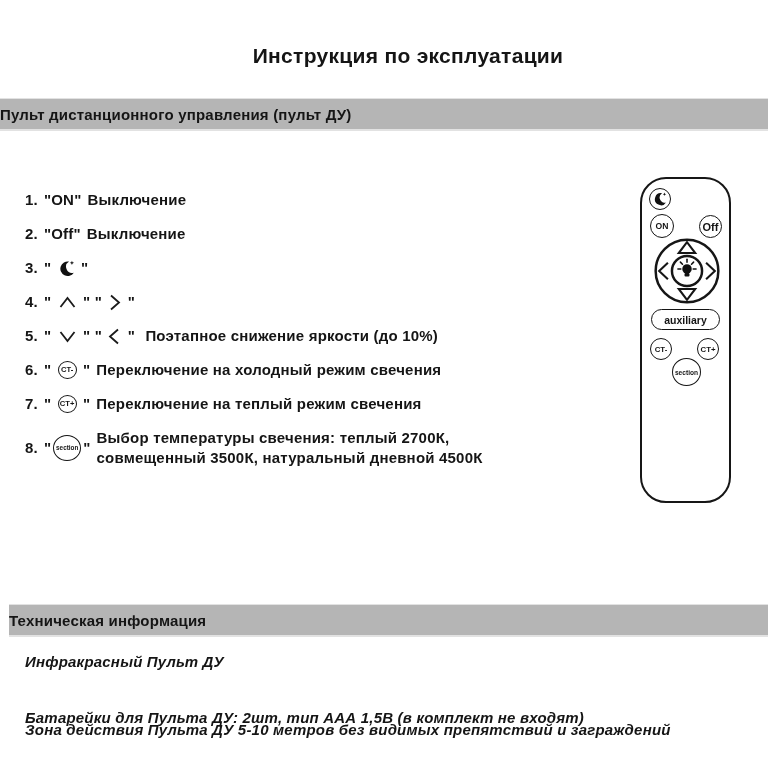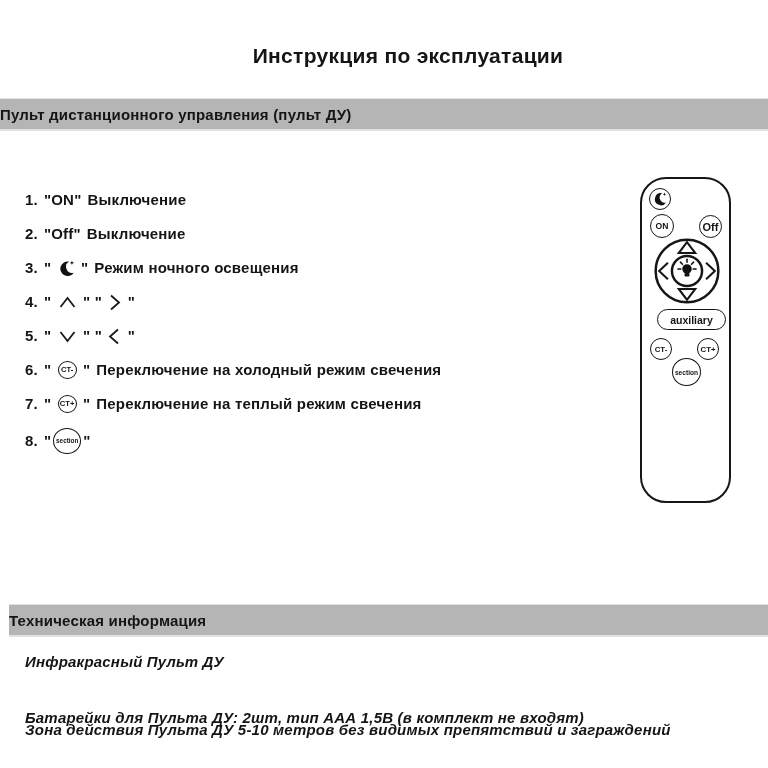--- a/index.html
+++ b/index.html
@@ -55,21 +55,21 @@
   .rc-btn {
     position:absolute; border:1.6px solid #141414; border-radius:50%;
     display:flex; align-items:center; justify-content:center;
     font-weight:bold; background:#fff;
   }
   .rc-moon { left:7px;  top:9px;  width:22px; height:22px; }
   .rc-on   { left:8px;  top:35px; width:24px; height:24px; font-size:8.6px; }
   .rc-off  { left:57px; top:36px; width:23px; height:23px; font-size:11px; }
   .rc-dpad { position:absolute; left:12px; top:59px; }
   .rc-aux {
-    position:absolute; left:15px; top:130px; width:69px; height:21px;
+    position:absolute; left:9px; top:130px; width:69px; height:21px;
     border:1.8px solid #141414; border-radius:11px;
     display:flex; align-items:center; justify-content:center;
     font-size:10.5px; font-weight:bold; background:#fff;
   }
   .rc-ctm { left:8px;  top:159px; width:22px; height:22px; font-size:7.8px; }
   .rc-ctp { left:55px; top:159px; width:22px; height:22px; font-size:7.8px; }
   .rc-sec { left:30px; top:179px; width:29px; height:28px; font-size:6.6px; }
 
   
   .tech-line {
@@ -106,21 +106,20 @@
       <span class="toks">
         <span class="tk">" </span>
         <span class="tok-icon">
           <svg width="17" height="17" viewBox="0 0 20 20" style="display:block">
             <path d="M13,1.8 A8.6,8.6 0 1 0 18.6,14.9 A7.2,7.2 0 0 1 13,1.8 Z" fill="#111111"></path>
             <path d="M16.4,0.8 l0.7,1.8 1.8,0.7 -1.8,0.7 -0.7,1.8 -0.7,-1.8 -1.8,-0.7 1.8,-0.7 Z" fill="#111111"></path>
           </svg>
         </span>
         <span class="tk"> "</span>
       </span>
-      <span class="desc">Режим ночного освещения</span>
     </div>
     <div class="li" style="top: 292px;">
       <span class="num">4.</span>
       <span class="toks">
         <span class="tk">" </span>
         <span class="tok-icon">
           <svg width="19" height="15" viewBox="0 0 19 15">
             <polyline points="2.5,12 9.5,3 16.5,12" fill="none" stroke="#1a1a1a" stroke-width="1.8"></polyline>
           </svg>
         </span>
@@ -143,20 +142,21 @@
           </svg>
         </span>
         <span class="tk"> " " </span>
         <span class="tok-icon">
           <svg width="13" height="19" viewBox="0 0 13 19">
             <polyline points="10,2.5 2,9.5 10,16.5" fill="none" stroke="#1a1a1a" stroke-width="1.8"></polyline>
           </svg>
         </span>
         <span class="tk"> " </span>
       </span>
+      <span class="desc">Поэтапное снижение яркости (до 10%)</span>
     </div>
     <div class="li" style="top: 360px;">
       <span class="num">6.</span>
       <span class="toks">
         <span class="tk">" </span>
         <span class="tok-icon">
           <span class="ct-ic">CT-</span>
         </span>
         <span class="tk"> "</span>
       </span>
@@ -175,20 +175,22 @@
     </div>
     <div class="li" style="top: 428px;">
       <span class="num">8.</span>
       <span class="toks">
         <span class="tk">"</span>
         <span class="tok-icon">
           <span class="sec-ic">section</span>
         </span>
         <span class="tk">"</span>
       </span>
+      <span class="desc">Выбор температуры свечения: теплый 2700К,
+совмещенный 3500К, натуральный дневной 4500К</span>
     </div>
   </div>
 
 <div class="remote">
   <div class="rc-btn rc-moon">
     <span class="tok-icon">
         <svg width="14" height="14" viewBox="0 0 20 20" style="display:block">
           <path d="M13,1.8 A8.6,8.6 0 1 0 18.6,14.9 A7.2,7.2 0 0 1 13,1.8 Z" fill="#111111"></path>
           <path d="M16.4,0.8 l0.7,1.8 1.8,0.7 -1.8,0.7 -0.7,1.8 -0.7,-1.8 -1.8,-0.7 1.8,-0.7 Z" fill="#111111"></path>
         </svg>

